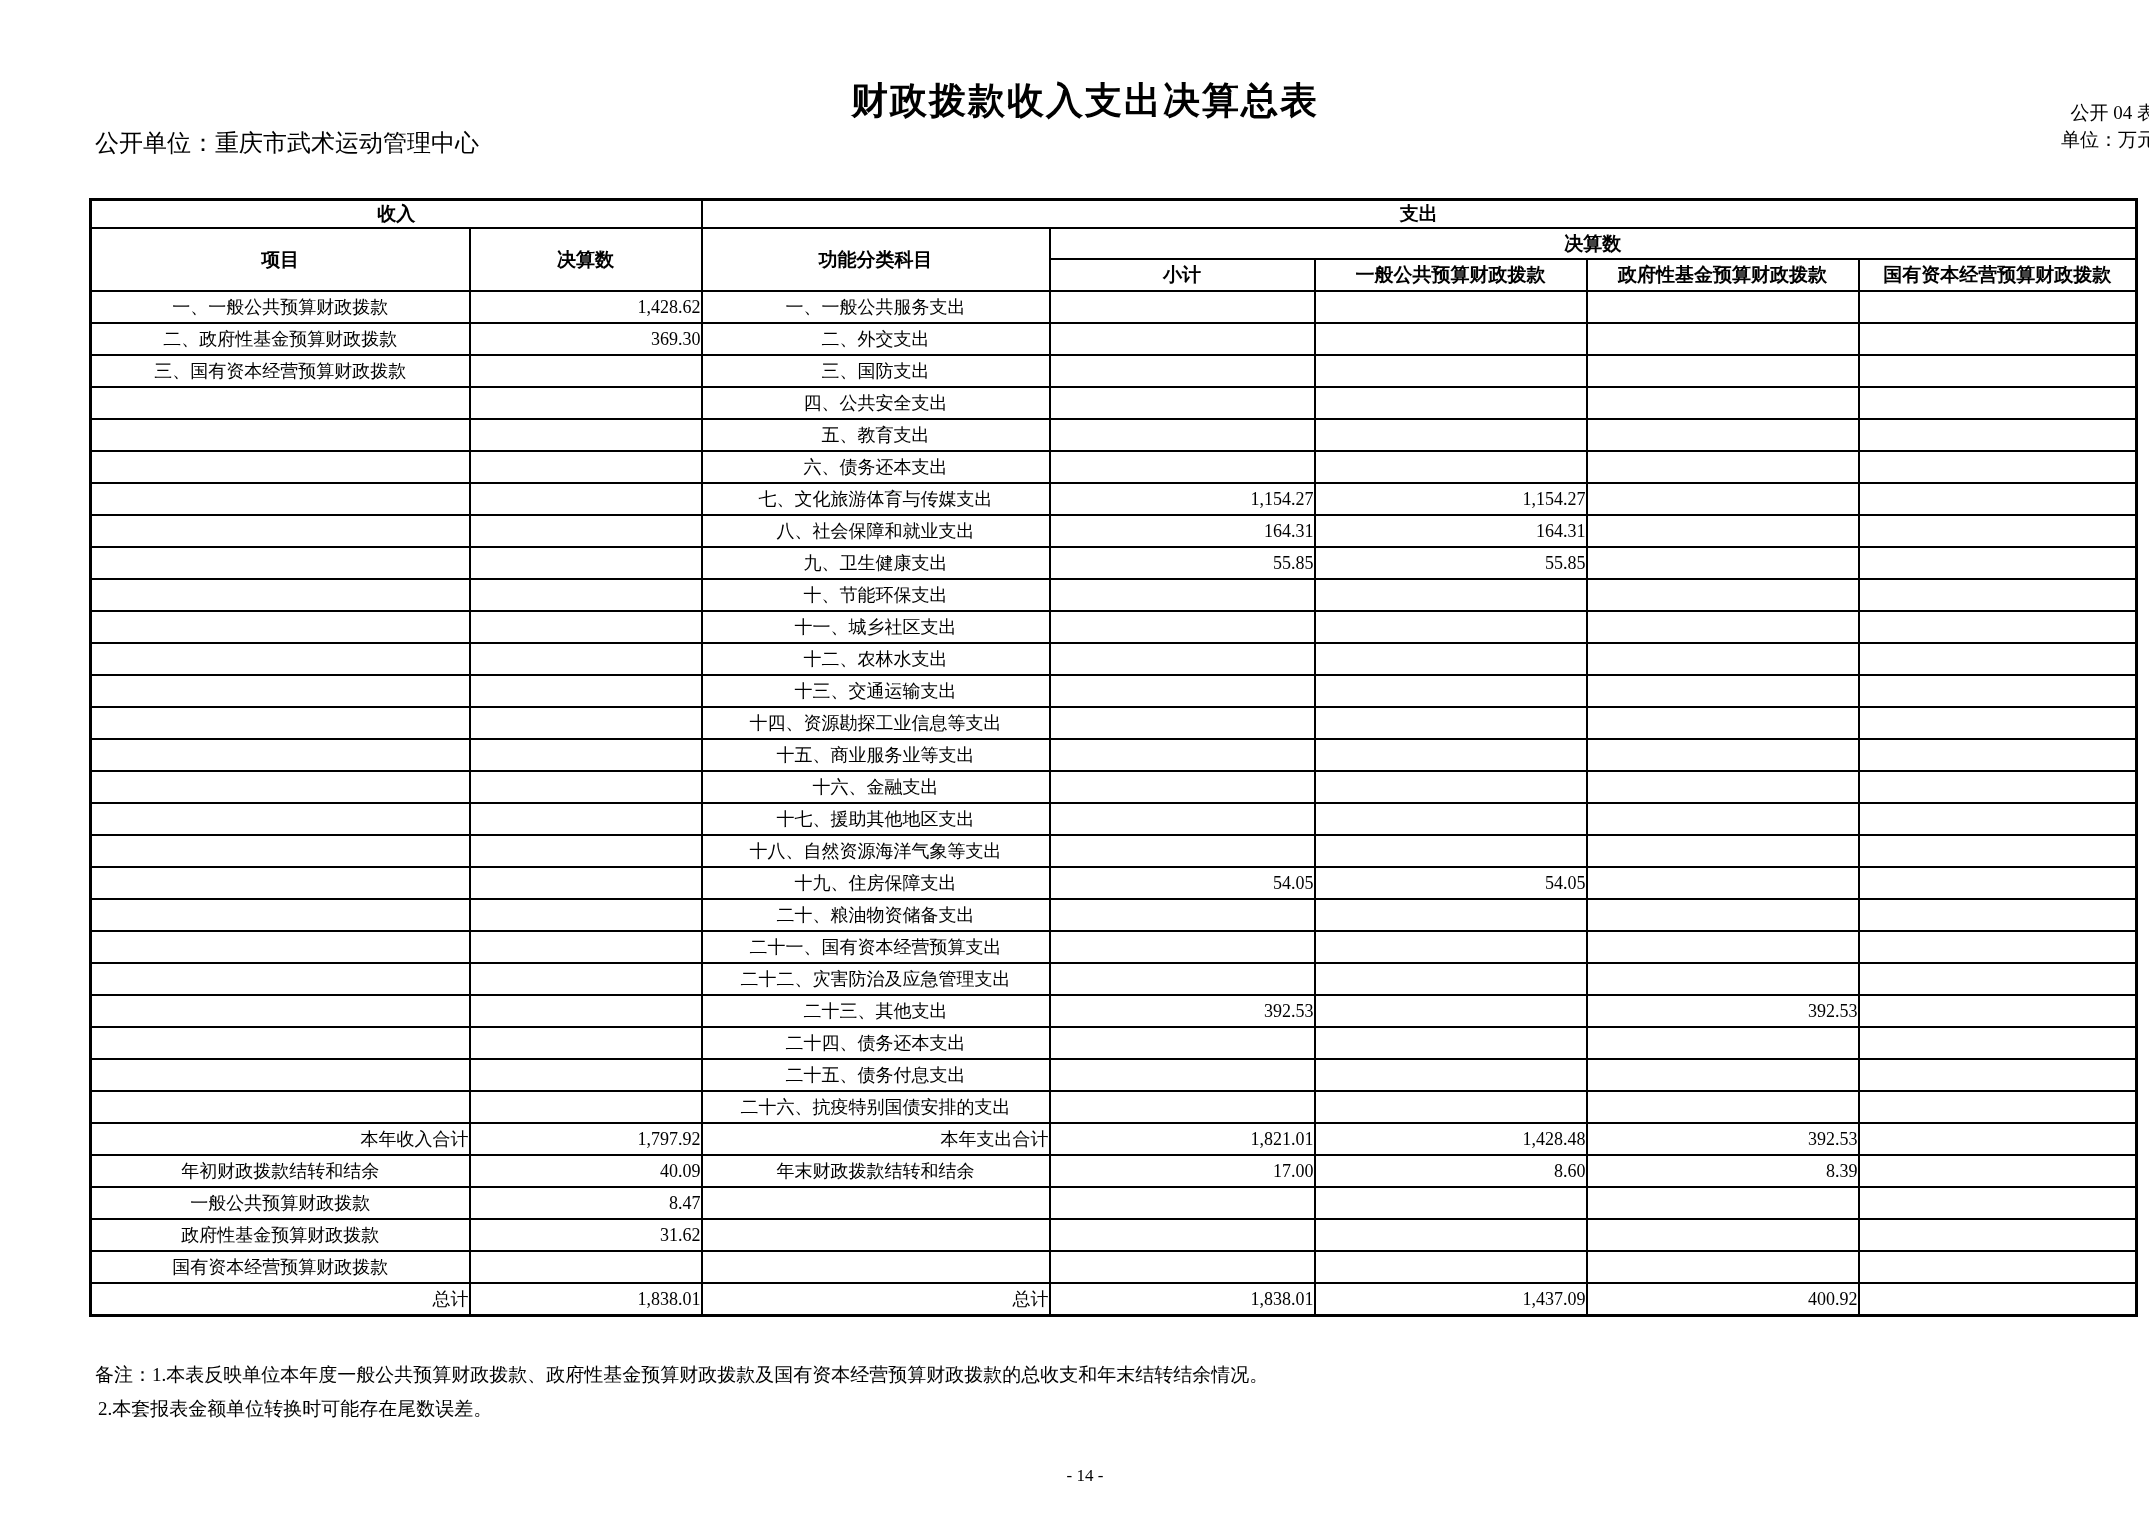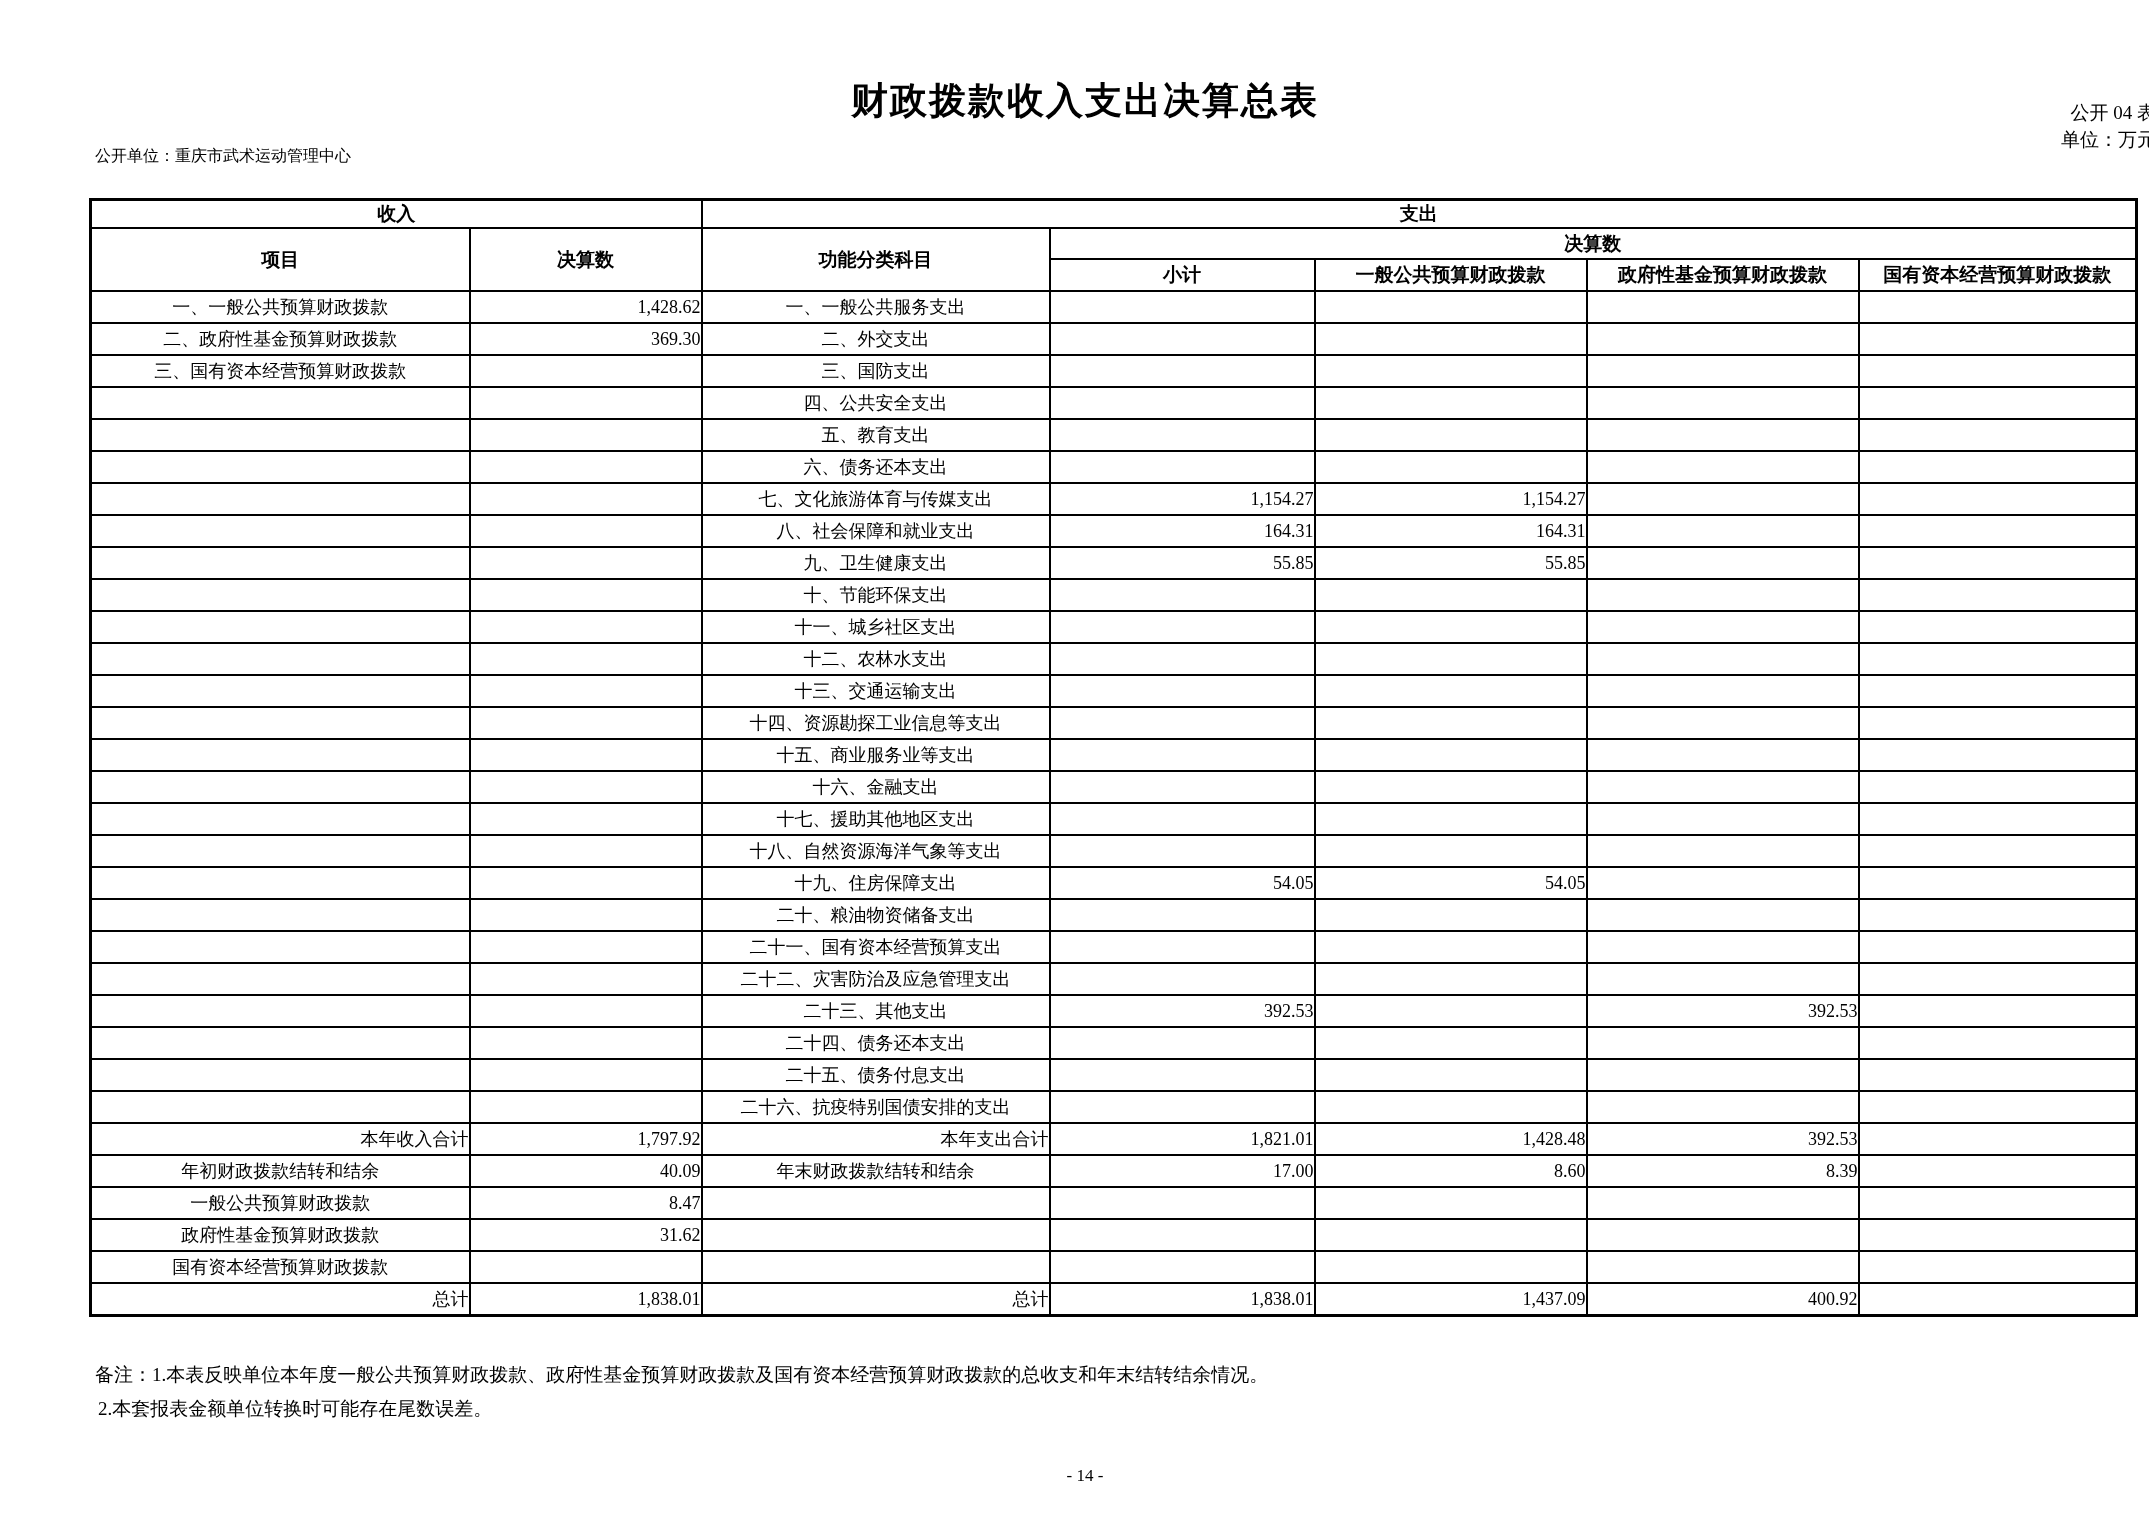--- a/index.html
+++ b/index.html
@@ -26,22 +26,21 @@
   .form-code {
     position: absolute;
     top: 100px;
     right: 14px;
     font-size: 19px;
   }
   .publisher {
     position: absolute;
     top: 127px;
     left: 95px;
-    font-size: 16px;
-    margin-top: 19px;
+    font-size: 24px;
   }
   .unit {
     position: absolute;
     top: 127px;
     right: 14px;
     font-size: 19px;
   }
   table.budget {
     position: absolute;
     top: 198px;

